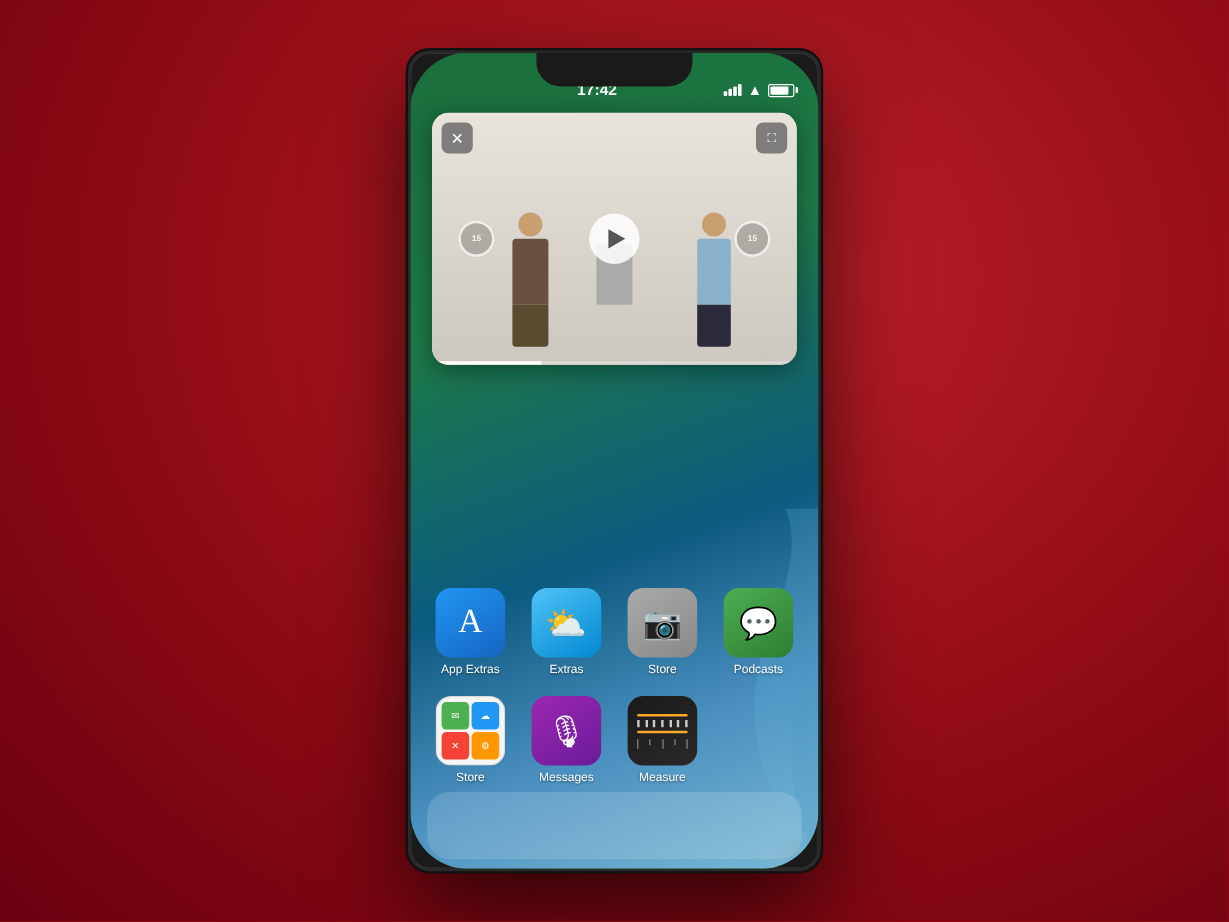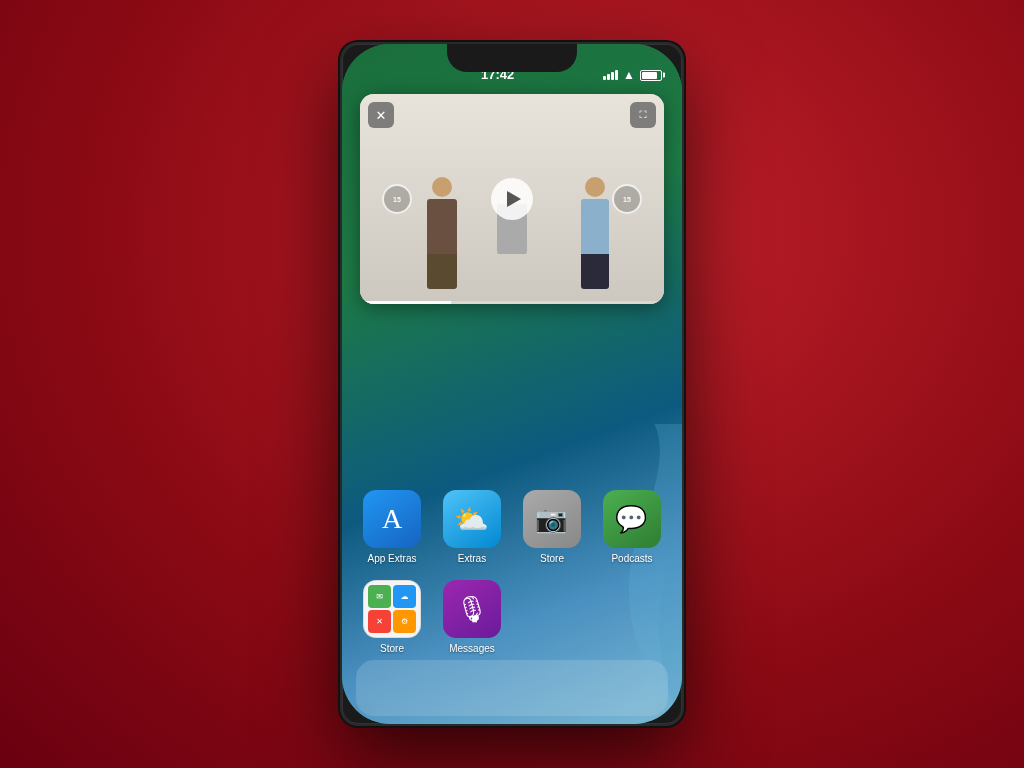--- a/index.html
+++ b/index.html
@@ -535,19 +535,44 @@
         <span class="app-label">Store</span>
       </div>
 
       <div class="app-item">
         <div class="app-icon app-podcasts">
           <span style="font-size:26px;color:white;">🎙</span>
         </div>
         <span class="app-label">Messages</span>
       </div>
 
+      <div class="app-item">
+        <div class="app-icon app-measure" style="padding:0;overflow:hidden;">
+          <div class="measure-ruler">
+            <div class="ruler-line" style="width:100%;background:#f9a825;"></div>
+            <div class="ruler-dots">
+              <div class="ruler-dot"></div>
+              <div class="ruler-dot"></div>
+              <div class="ruler-dot"></div>
+              <div class="ruler-dot"></div>
+              <div class="ruler-dot"></div>
+              <div class="ruler-dot"></div>
+              <div class="ruler-dot"></div>
+            </div>
+            <div class="ruler-line" style="width:100%;background:#f9a825;"></div>
+            <div style="display:flex;justify-content:space-between;margin-top:2px;">
+              <div style="width:1px;height:8px;background:#888;"></div>
+              <div style="width:1px;height:5px;background:#888;"></div>
+              <div style="width:1px;height:8px;background:#888;"></div>
+              <div style="width:1px;height:5px;background:#888;"></div>
+              <div style="width:1px;height:8px;background:#888;"></div>
+            </div>
+          </div>
+        </div>
+        <span class="app-label">Measure</span>
+      </div>
 
     </div>
 
     <div class="dock"></div>
 
   </div>
 </div>
 
 </body></html>

